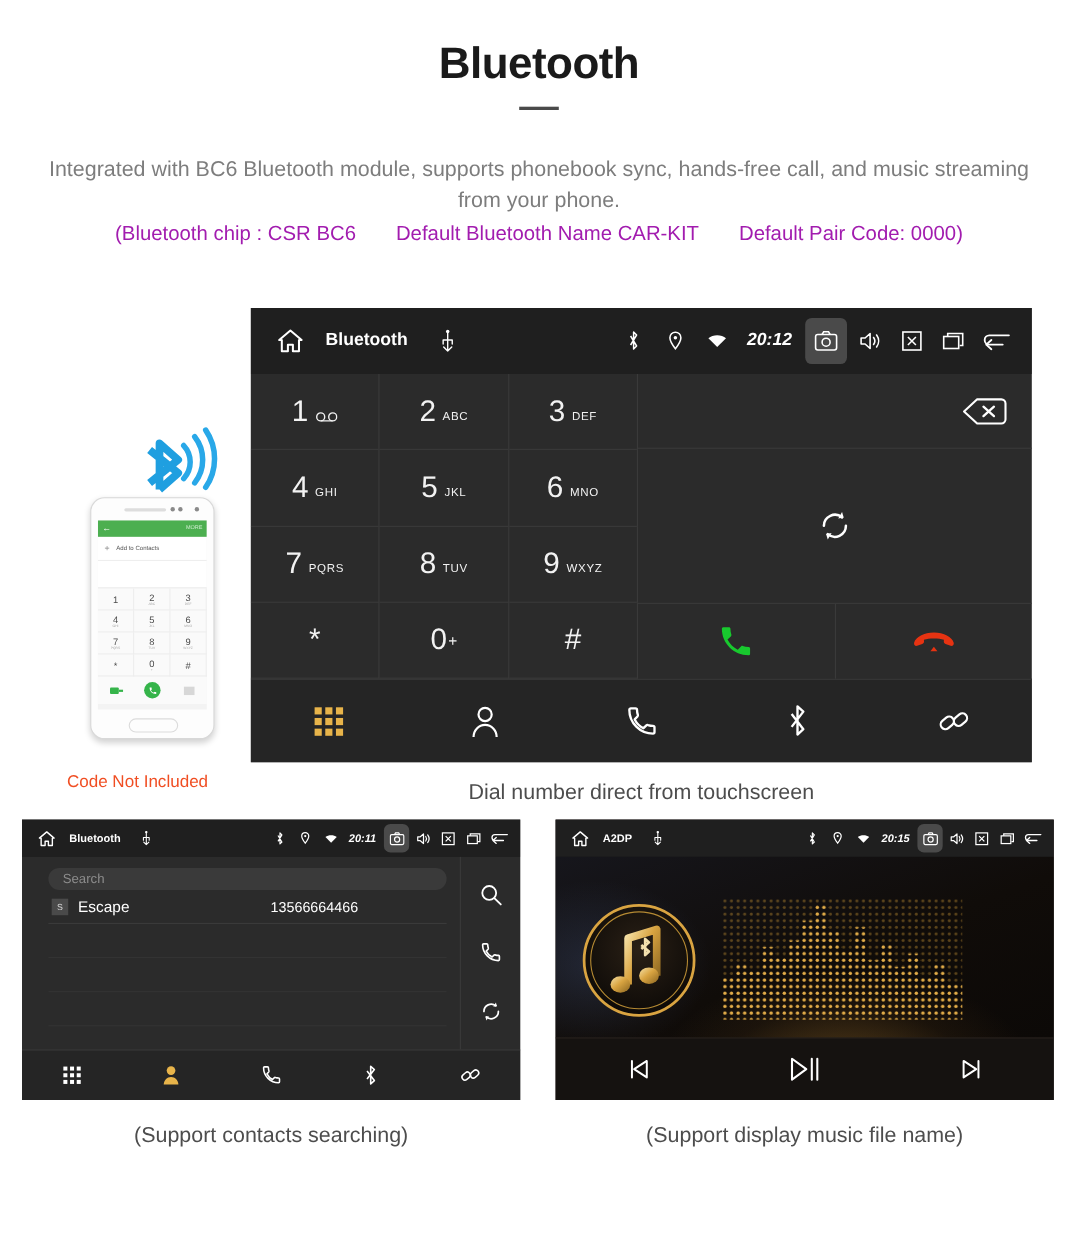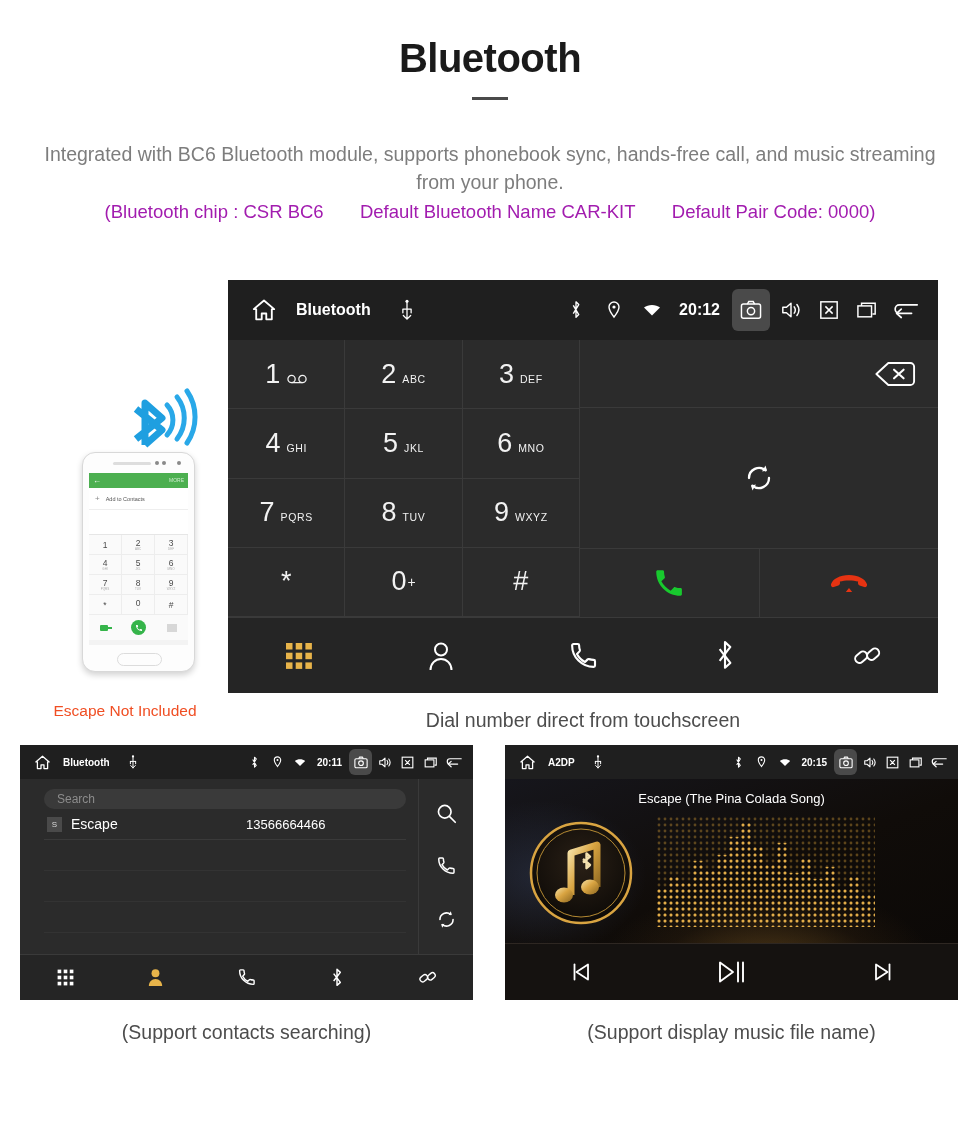--- a/index.html
+++ b/index.html
@@ -40,21 +40,21 @@
   .unit { position:absolute; background:#2b2b2b; overflow:hidden; }
   .statusbar {
     display:flex; align-items:center;
     background:#1f1f1f;
     color:#ffffff;
     width:100%;
   }
   .sb-left { display:flex; align-items:center; }
   .sb-right { display:flex; align-items:center; margin-left:auto; }
   .sb-title { font-weight:bold; }
-  .sb-time { font-weight:bold; }
+  .sb-time { font-weight:bold;font-style:italic; }
   .sb-icon { display:flex; align-items:center; justify-content:center; }
   .sb-icon.hl { background:#4a4a4a; border-radius:6px; }
 
   svg { display:block; }
 
   
   #dialer {
     left:228px; top:280px; width:710px; height:413px;
     background:#2b2b2b;
   }
@@ -323,21 +323,21 @@
         </span>
         <span>
           <svg width="10" height="8" viewBox="0 0 10 8">
               <rect x="0" y="0" width="10" height="8" fill="#d7d7d7"></rect>
             </svg>
         </span>
       </div>
     </div>
     <div class="phone-home"></div>
   </div>
-  <div class="phone-note">Escape Not Included</div>
+  <div class="phone-note">Code Not Included</div>
 </div>
 
 <div class="unit" id="dialer">
 
   <div class="statusbar">
     <div class="sb-left">
       <span class="sb-icon">
         <svg width="26" height="26" viewBox="0 0 24 24">
             <path d="M12 3.2 2.6 11.2h2.2v9.4h5.1v-5.4h4.2v5.4h5.1v-9.4h2.2z" fill="none" stroke="#fff" stroke-width="1.7" stroke-linejoin="round"></path>
           </svg>
@@ -746,21 +746,20 @@
       <span class="sb-icon">
         <svg width="19" height="14" viewBox="0 0 32 22">
             <path d="M29 5.5H10A4.5 4.5 0 0 0 10 14.5h13" fill="none" stroke="#fff" stroke-width="2" stroke-linecap="round"></path>
             <path d="M12 10l-5 4.5 5 4.5" fill="none" stroke="#fff" stroke-width="2" stroke-linecap="round" stroke-linejoin="round"></path>
           </svg>
       </span>
     </div>
   </div>
 
   <div class="mu-stage">
-    <div class="mu-song">Escape (The Pina Colada Song)</div>
 
     <div class="mu-disc">
       <svg width="108" height="108" viewBox="0 0 108 108">
         <defs>
           <linearGradient id="gold" x1="0" y1="0" x2="1" y2="1">
             <stop offset="0%" stop-color="#f6e2a8"></stop>
               <stop offset="45%" stop-color="#d9a441"></stop>
               <stop offset="100%" stop-color="#8a6520"></stop>
           </linearGradient>
           <radialGradient id="discbg" cx="50%" cy="40%" r="60%">

